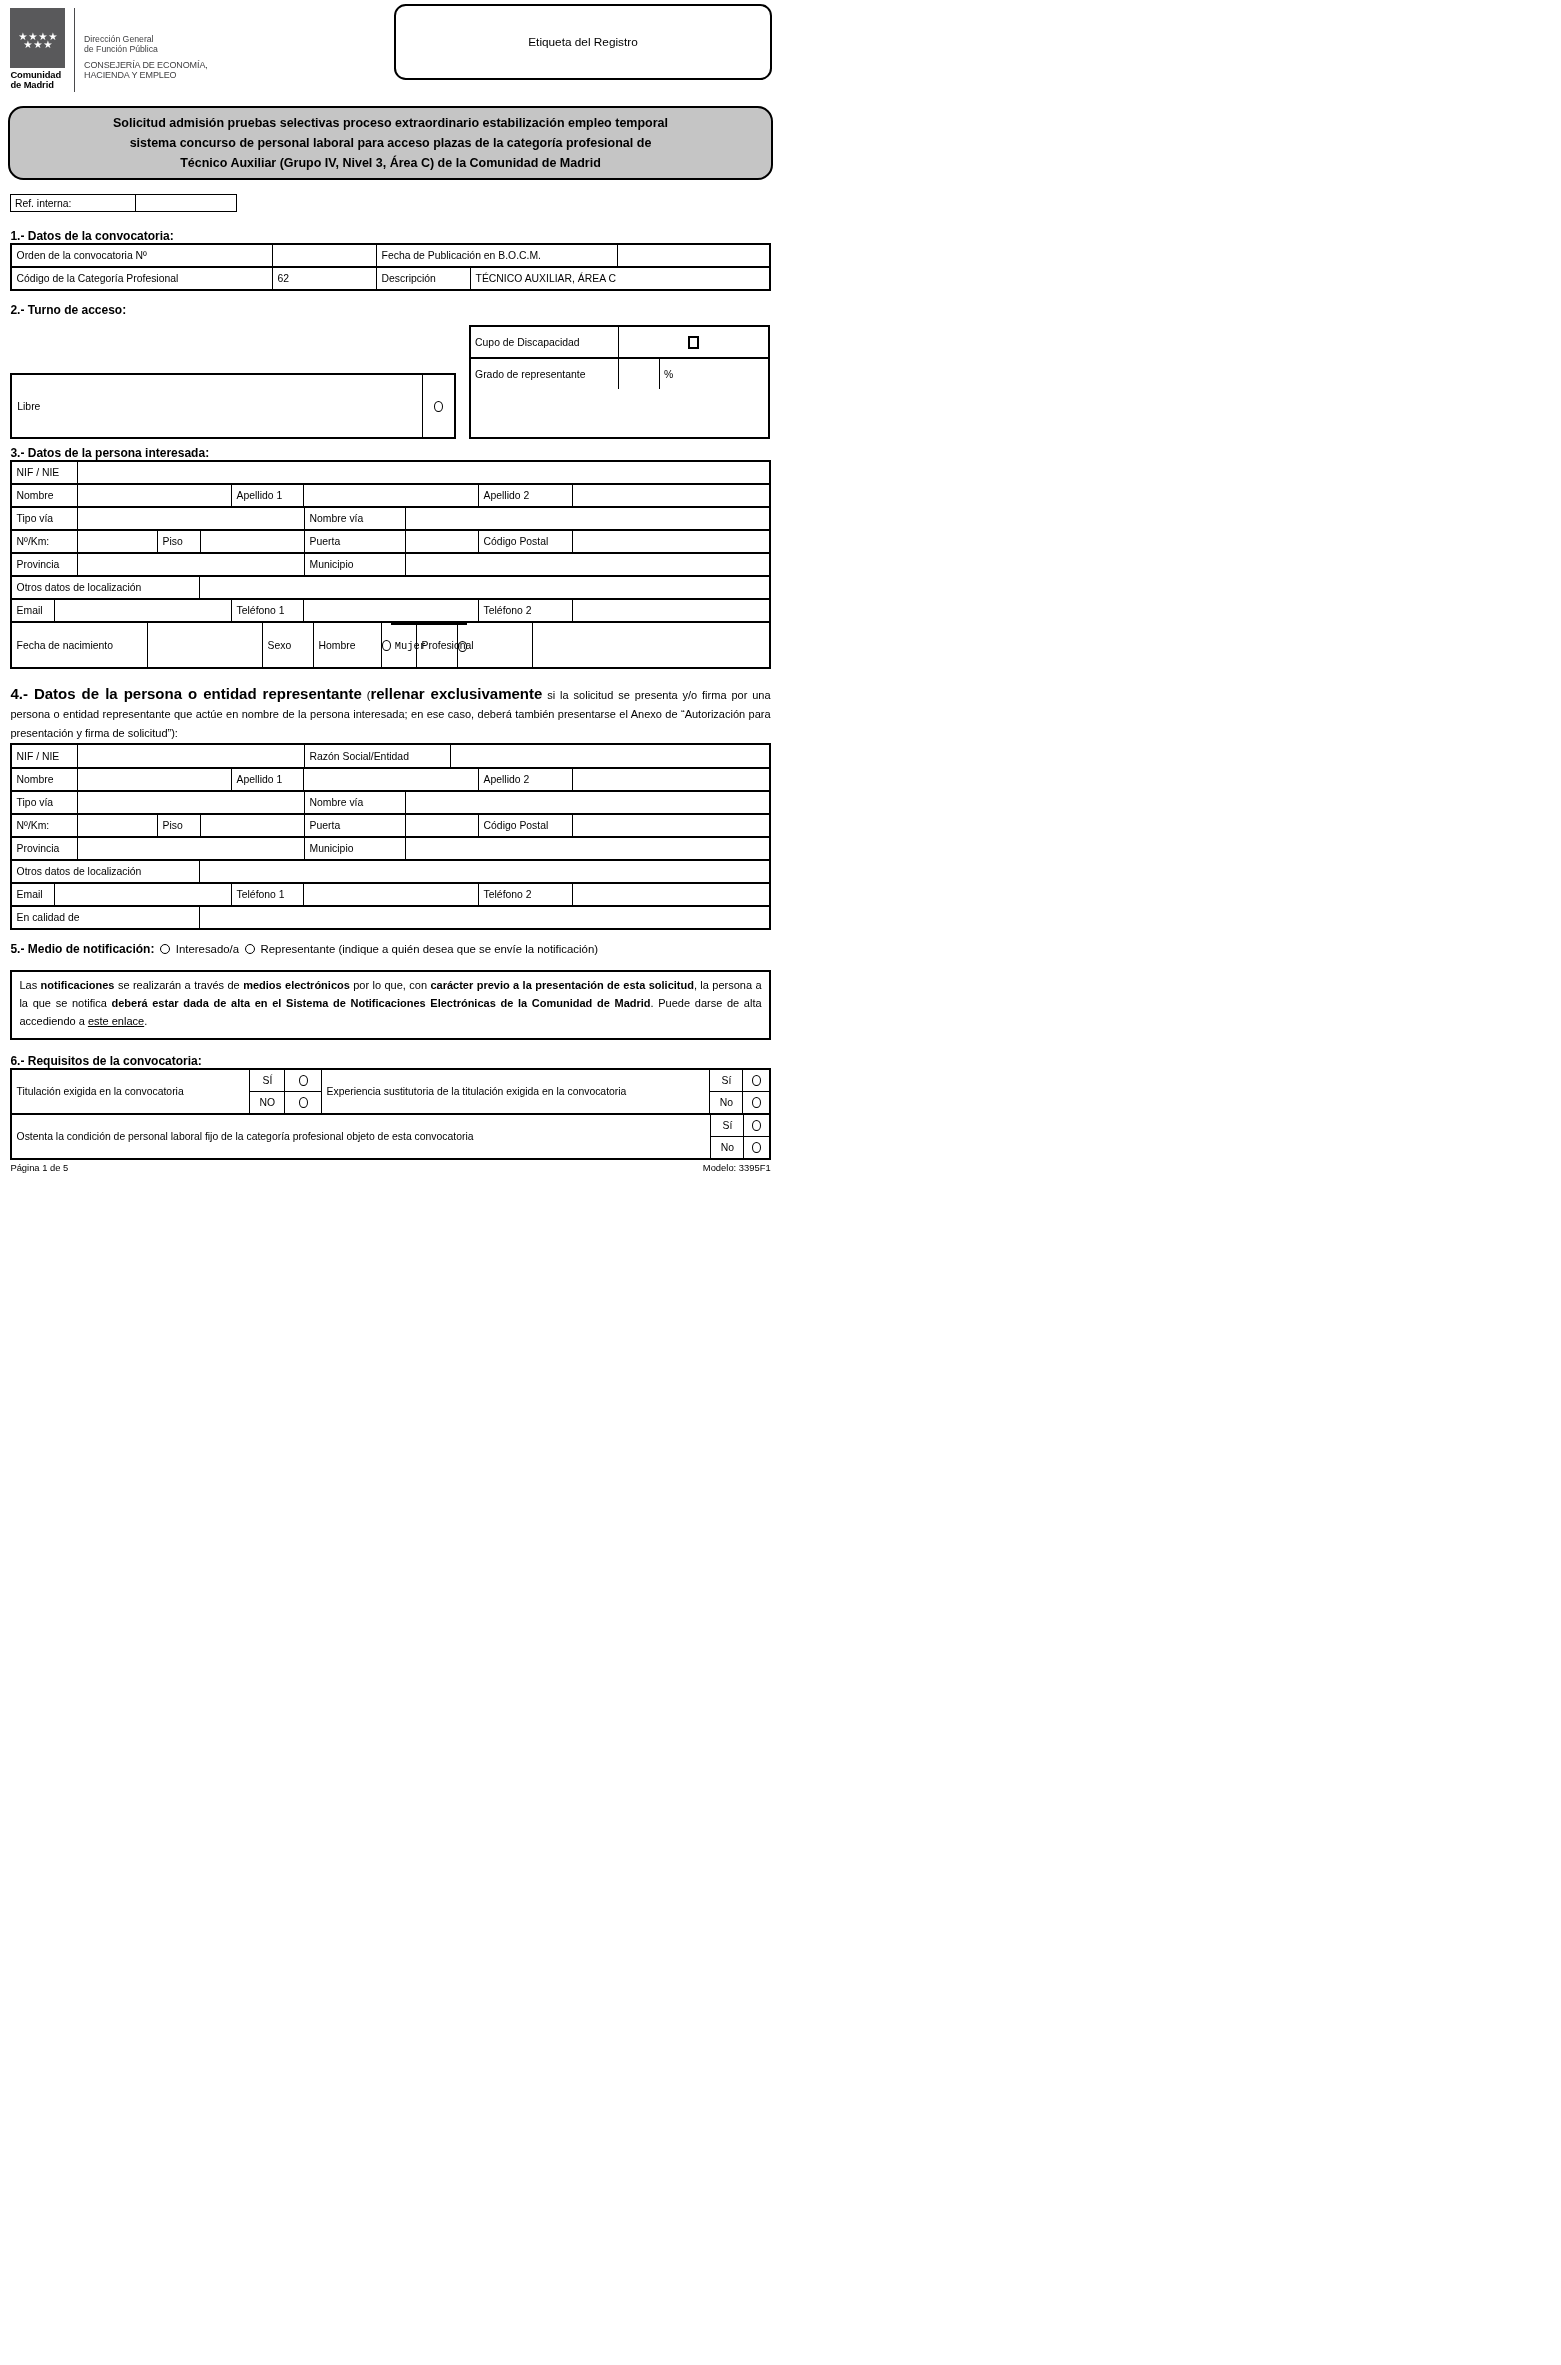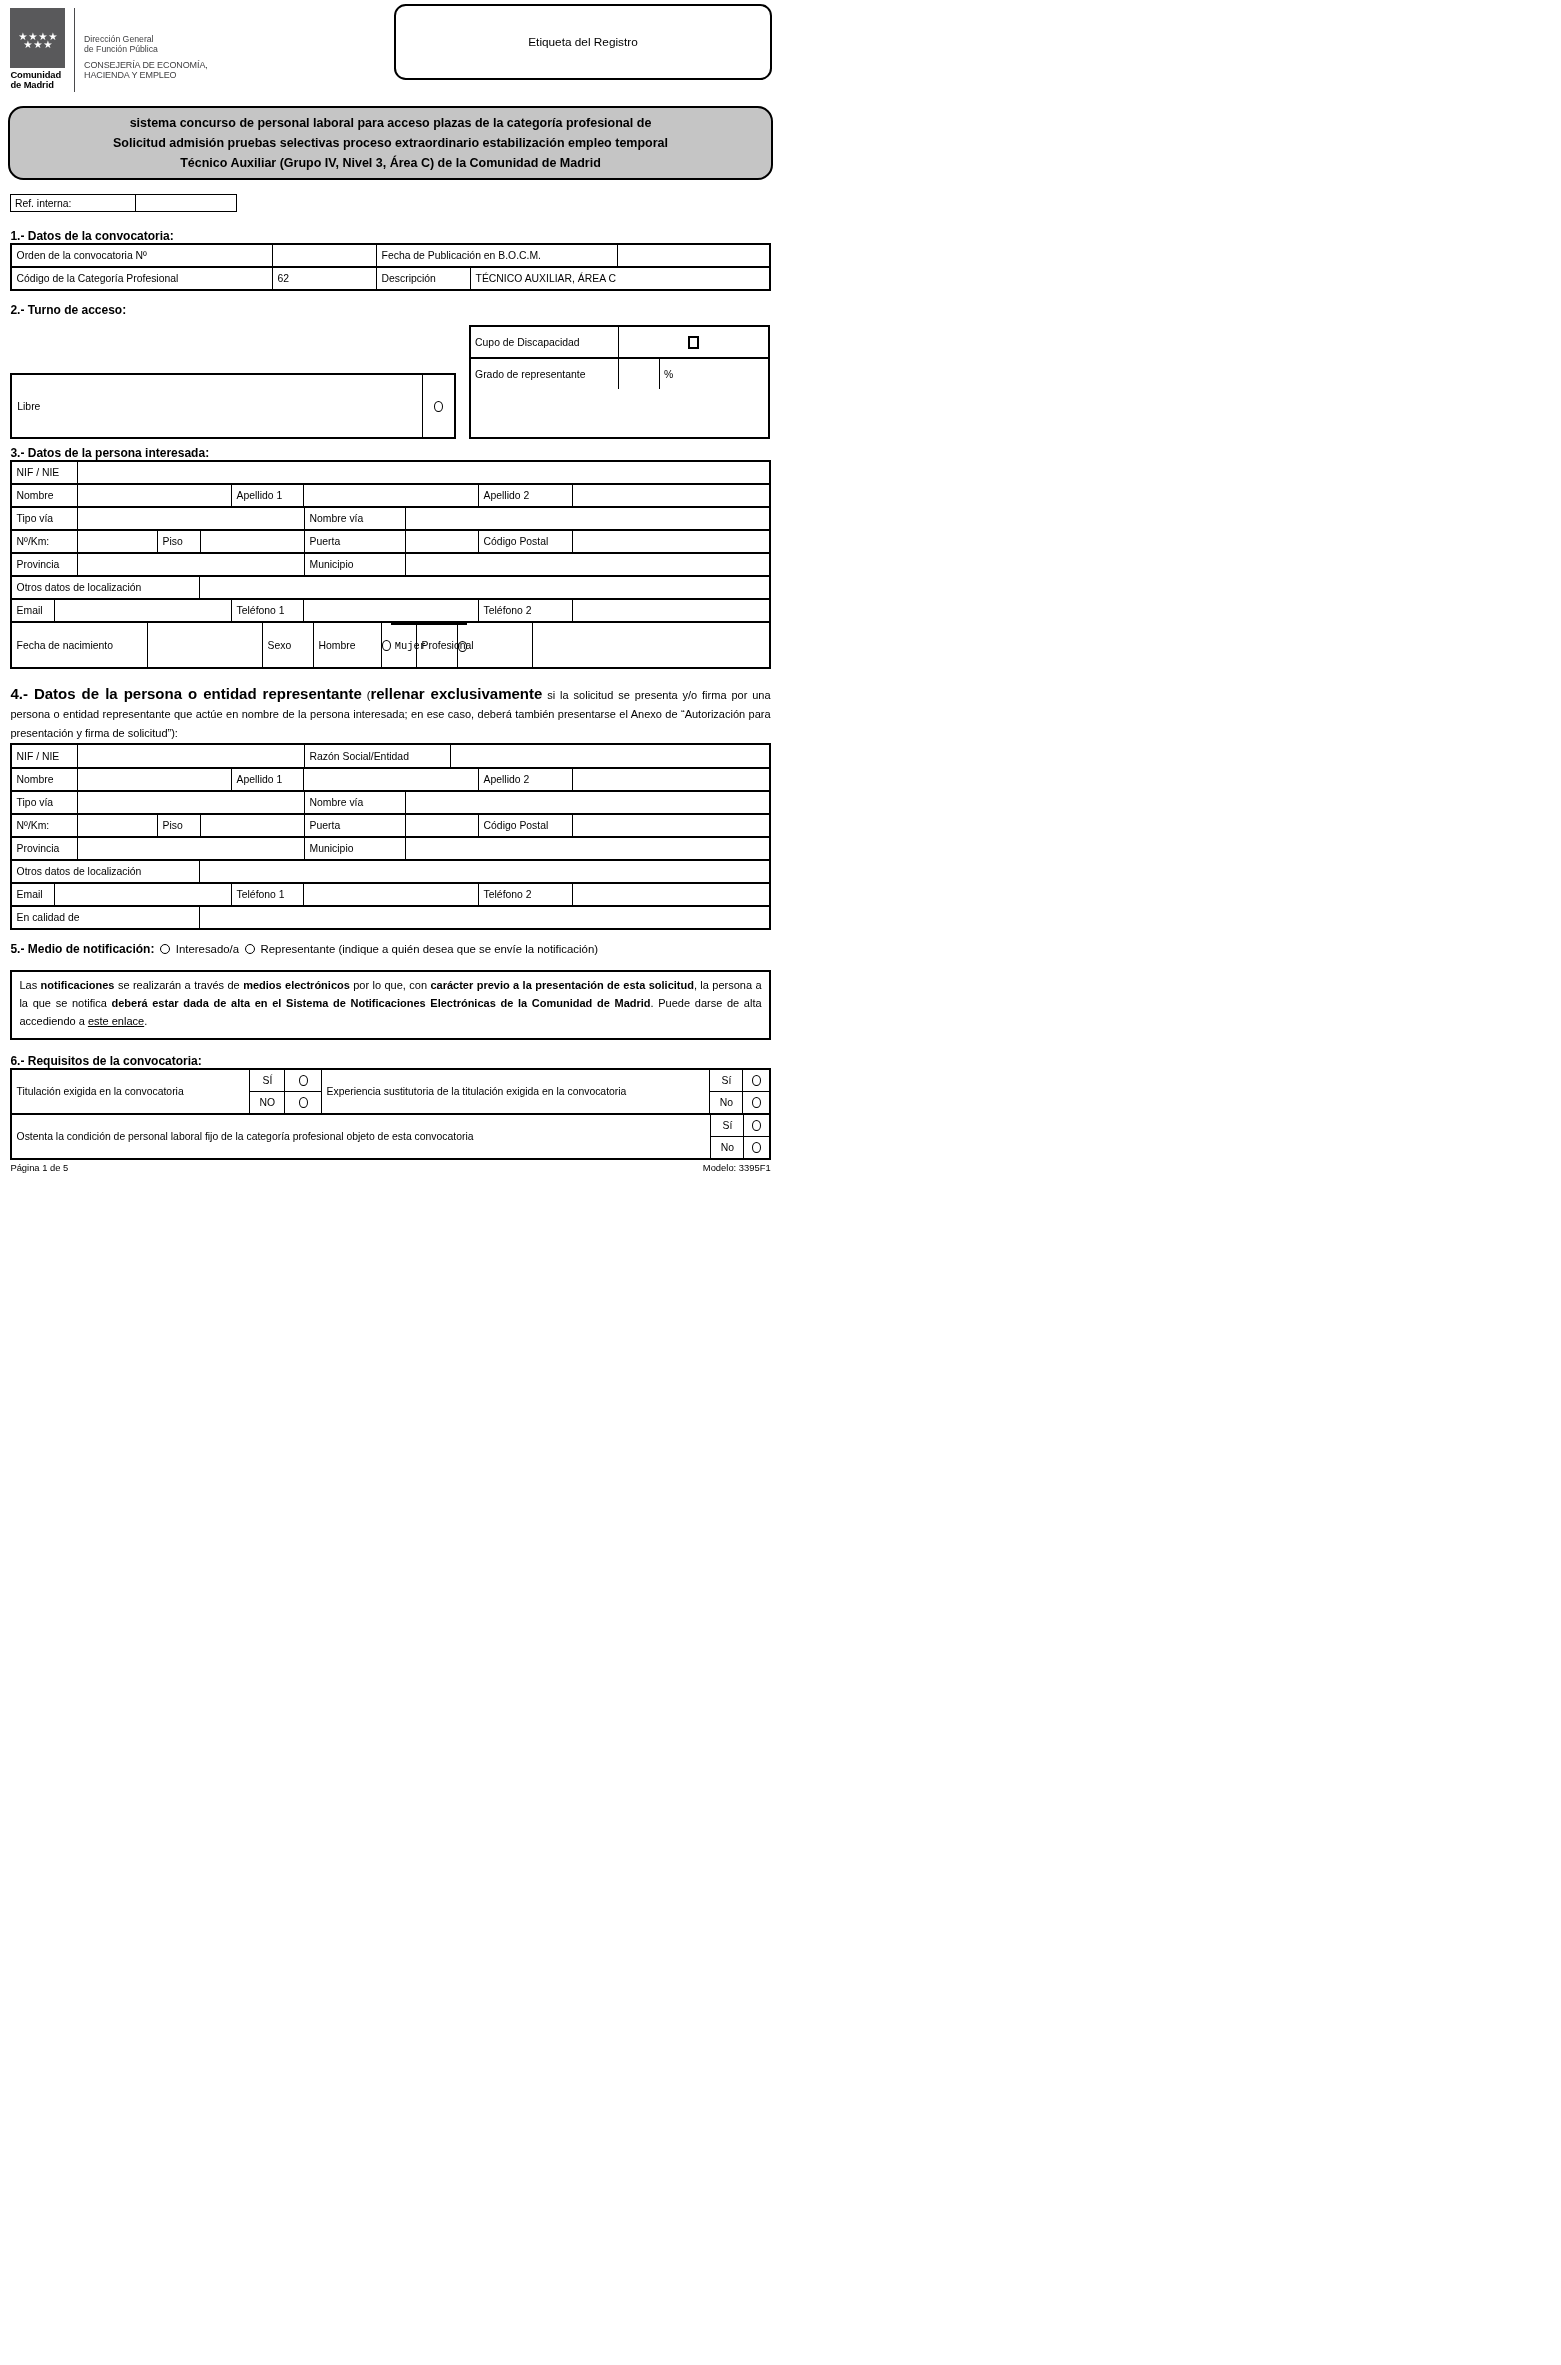--- a/index.html
+++ b/index.html
@@ -120,22 +120,22 @@
         <div>CONSEJERÍA DE ECONOMÍA,</div>
         <div>HACIENDA Y EMPLEO</div>
       </div>
     </div>
     <div class="etiqueta">
       <span>Etiqueta del Registro</span>
     </div>
   </div>
 
   <div class="titlebox">
+    <div>Solicitud admisión pruebas selectivas proceso extraordinario estabilización empleo temporal</div>
     <div>sistema concurso de personal laboral para acceso plazas de la categoría profesional de</div>
-    <div>Solicitud admisión pruebas selectivas proceso extraordinario estabilización empleo temporal</div>
     <div>Técnico Auxiliar (Grupo IV, Nivel 3, Área C) de la Comunidad de Madrid</div>
   </div>
 
   <div class="ref">
     <div class="rl">Ref. interna:</div>
     <div class="rv"></div>
   </div>
 
   <div class="sech h1">1.- Datos de la convocatoria:</div>
   <div class="tbl">

